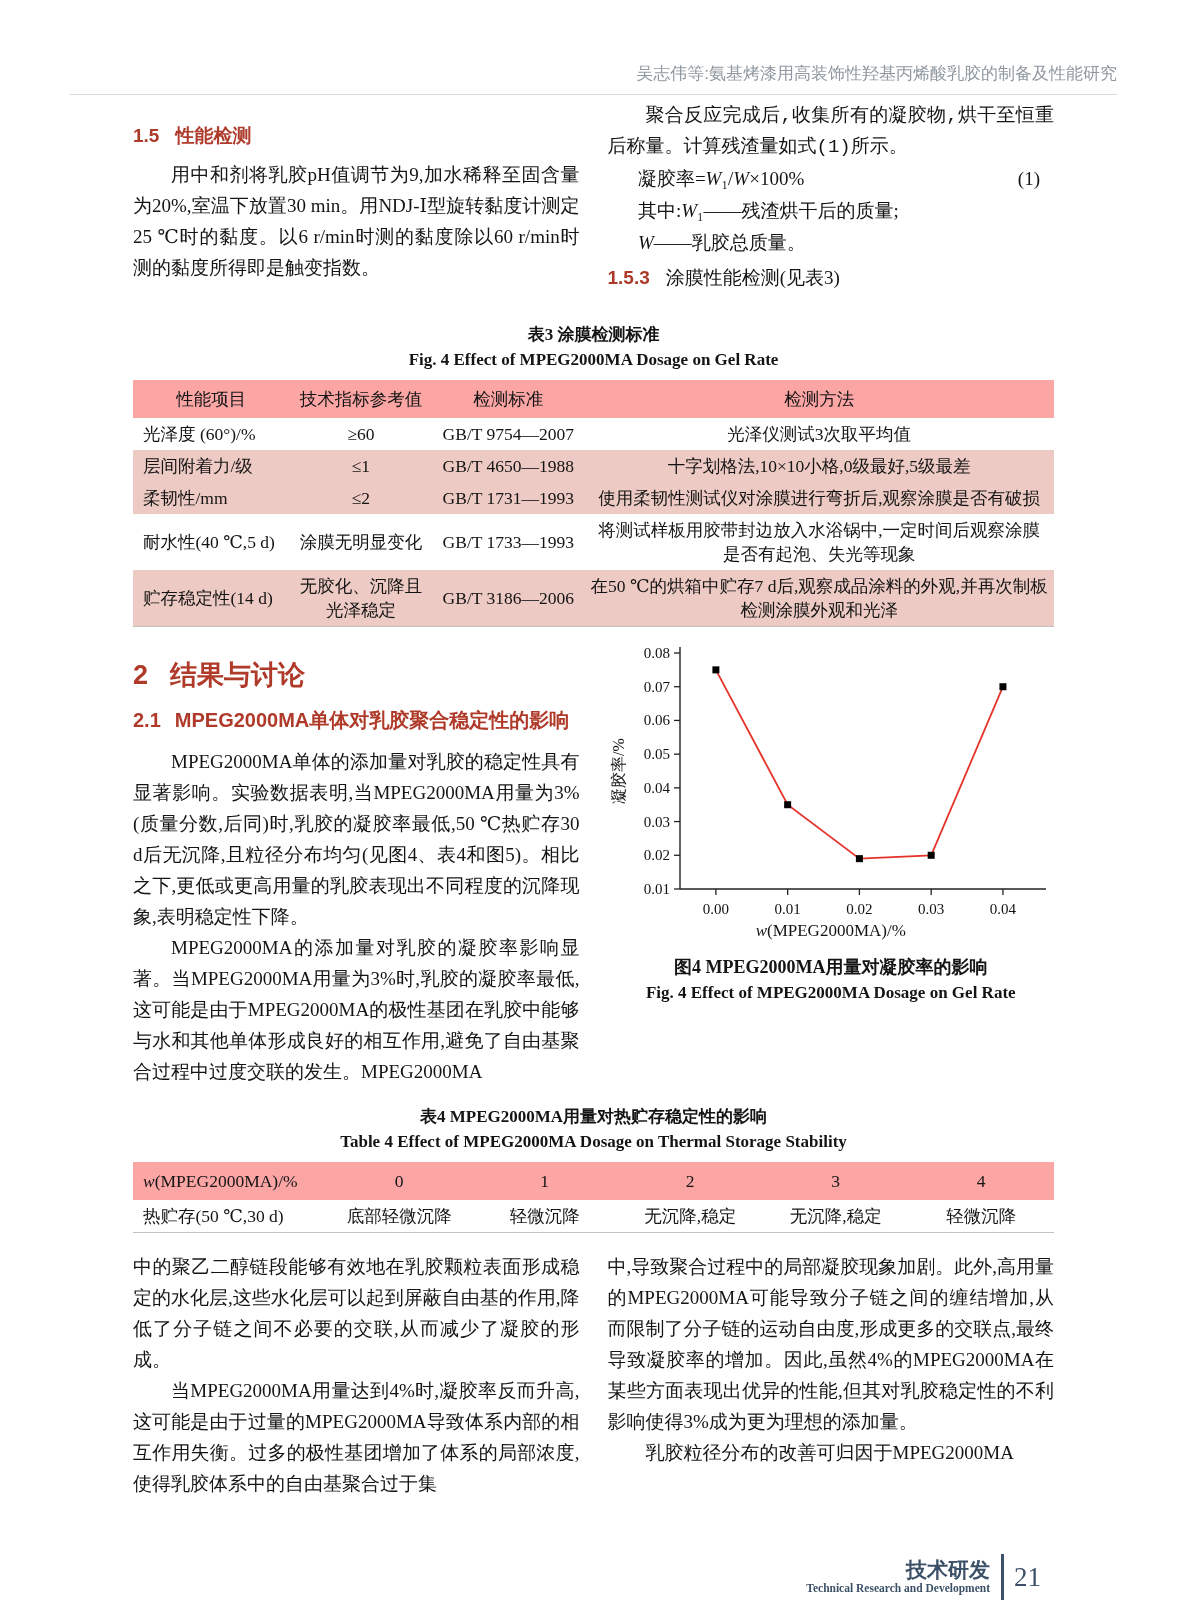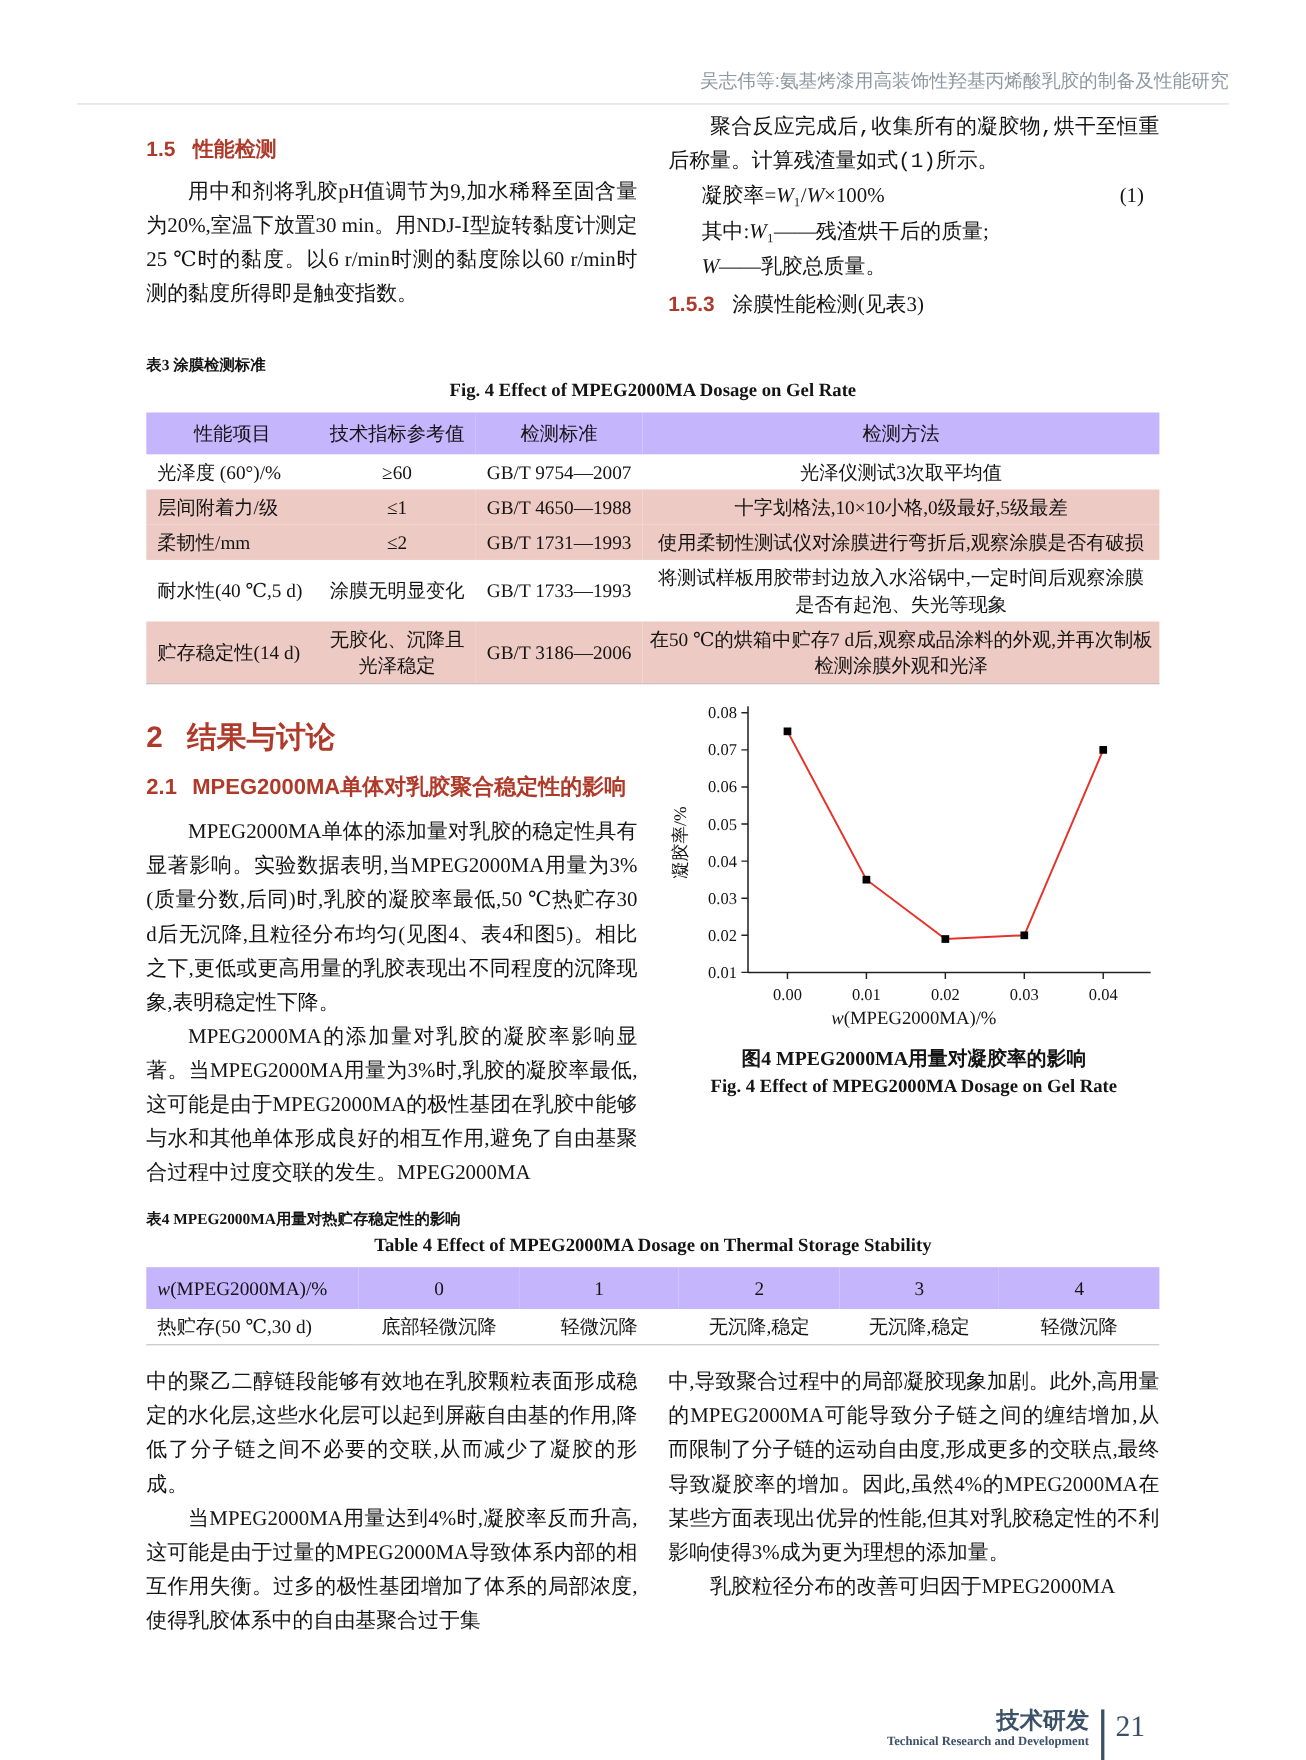--- a/index.html
+++ b/index.html
@@ -35,26 +35,26 @@
   .h-sub .num {
     color:#ad3a2b; font-family:"Liberation Sans","DejaVu Sans",sans-serif;
     font-weight:bold; margin-right:16px;
   }
   .formula-line { display:flex; font-size:19px; line-height:32px; }
   .formula-line .f-left { margin-left:1.6em; }
   .formula-line .f-no { margin-left:auto; margin-right:14px; }
   .where { font-size:19px; line-height:32px; margin-left:1.6em; }
   .it { font-style:italic; }
 
-  .cap-zh { font-weight:bold; font-size:14px; margin:24px 0 4px 0; }
+  .cap-zh { text-align:center; font-weight:bold; font-size:17px; margin:24px 0 4px 0; }
   .cap-en { text-align:center; font-weight:bold; font-size:17px; margin:0 0 10px 0; }
 
   table.dt { width:100%; border-collapse:collapse; font-size:17.5px; border-bottom:1px solid #c2c2c2; }
   table.dt td, table.dt th { font-weight:normal; padding:4px 6px; line-height:24px; text-align:center; vertical-align:middle; }
-  table.dt th { background:#c4b5fd; padding:7px 6px;margin-left:40px; }
+  table.dt th { background:#fca5a5; padding:7px 6px;margin-left:40px; }
   table.dt td.lft, table.dt th.lft { text-align:left; padding-left:10px; }
   tr.pink td { background:#edcac3; }
 
   .h-sec2 {
     margin:30px 0 14px 0; font-family:"Liberation Sans","DejaVu Sans",sans-serif;
     font-weight:bold; font-size:27px; color:#b03a2a;
   }
   .h-sec2 .sp { margin-right:22px; }
   .h-21 {
     margin:0 0 12px 0; font-family:"Liberation Sans","DejaVu Sans",sans-serif;
@@ -65,21 +65,21 @@
   .chart-wrap { margin-top:14px; }
   .chart-svg { display:block; }
   .xlabel { text-align:center; font-size:17px; margin-top:-2px; }
   .fig-cap-zh { text-align:center; font-weight:bold; font-size:18px; margin:14px 0 4px 0; }
   .fig-cap-en { text-align:center; font-weight:bold; font-size:17px; margin:0; }
 
   .bottom-cols { margin-top:18px; }
 
   .pfoot {
     position:absolute; right:146px; bottom:62px;
-    display:flex; color:#3c5168;
+    display:flex; align-items:center; color:#3c5168;
   }
   .pf-txt { text-align:right; }
   .pf-zh { font-family:"Liberation Sans","DejaVu Sans",sans-serif; font-weight:bold; font-size:21px; line-height:22px; }
   .pf-en { font-size:11.5px; font-weight:bold; line-height:15px; }
   .pf-bar { width:3px; height:46px; background:#3c5168; margin:0 10px 0 11px; }
   .pf-num { font-size:27px; }
 </style>
 </head>
 <body>
 

